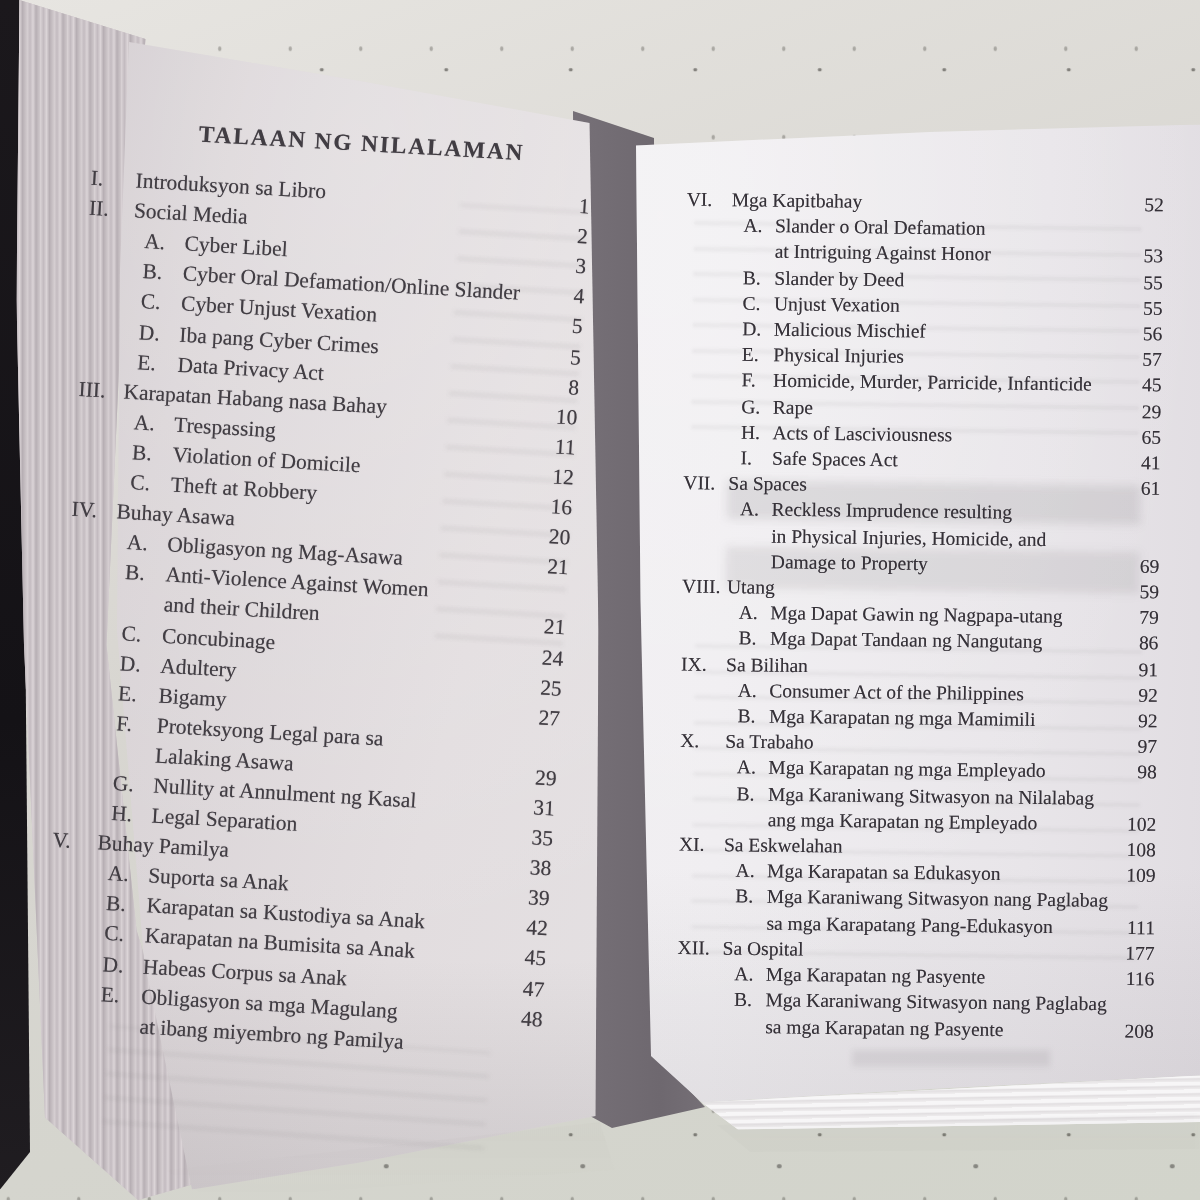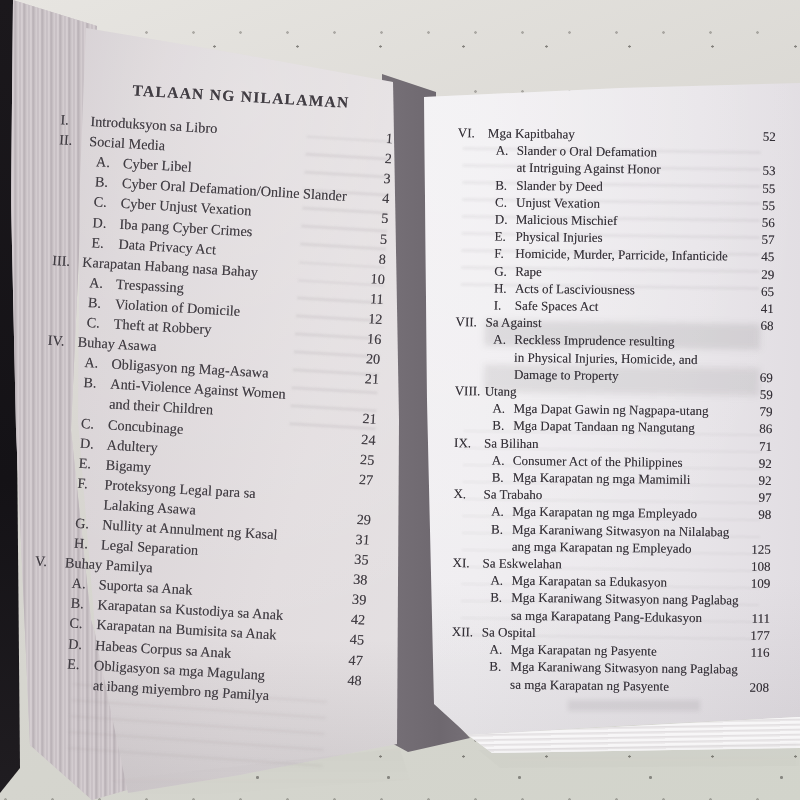--- a/index.html
+++ b/index.html
@@ -337,22 +337,22 @@
           <span class="lbl">Acts of Lasciviousness</span>
           <span class="pg">65</span>
         </div>
         <div class="row lvl2">
           <span class="marker">I.</span>
           <span class="lbl">Safe Spaces Act</span>
           <span class="pg">41</span>
         </div>
         <div class="row lvl1">
           <span class="marker">VII.</span>
-          <span class="lbl">Sa Against</span>
-          <span class="pg">68</span>
+          <span class="lbl">Sa Spaces</span>
+          <span class="pg">61</span>
         </div>
         <div class="row lvl2">
           <span class="marker">A.</span>
           <span class="lbl">Reckless Imprudence resulting</span>
           <span class="pg"></span>
         </div>
         <div class="row lvl2 cont">
           <span class="marker"></span>
           <span class="lbl">in Physical Injuries, Homicide, and</span>
           <span class="pg"></span>
@@ -373,21 +373,21 @@
           <span class="pg">79</span>
         </div>
         <div class="row lvl2">
           <span class="marker">B.</span>
           <span class="lbl">Mga Dapat Tandaan ng Nangutang</span>
           <span class="pg">86</span>
         </div>
         <div class="row lvl1">
           <span class="marker">IX.</span>
           <span class="lbl">Sa Bilihan</span>
-          <span class="pg">71</span>
+          <span class="pg">91</span>
         </div>
         <div class="row lvl2">
           <span class="marker">A.</span>
           <span class="lbl">Consumer Act of the Philippines</span>
           <span class="pg">92</span>
         </div>
         <div class="row lvl2">
           <span class="marker">B.</span>
           <span class="lbl">Mga Karapatan ng mga Mamimili</span>
           <span class="pg">92</span>
@@ -403,21 +403,21 @@
           <span class="pg">98</span>
         </div>
         <div class="row lvl2">
           <span class="marker">B.</span>
           <span class="lbl">Mga Karaniwang Sitwasyon na Nilalabag</span>
           <span class="pg"></span>
         </div>
         <div class="row lvl2 cont">
           <span class="marker"></span>
           <span class="lbl">ang mga Karapatan ng Empleyado</span>
-          <span class="pg">125</span>
+          <span class="pg">102</span>
         </div>
         <div class="row lvl1">
           <span class="marker">XI.</span>
           <span class="lbl">Sa Eskwelahan</span>
           <span class="pg">108</span>
         </div>
         <div class="row lvl2">
           <span class="marker">A.</span>
           <span class="lbl">Mga Karapatan sa Edukasyon</span>
           <span class="pg">109</span>

